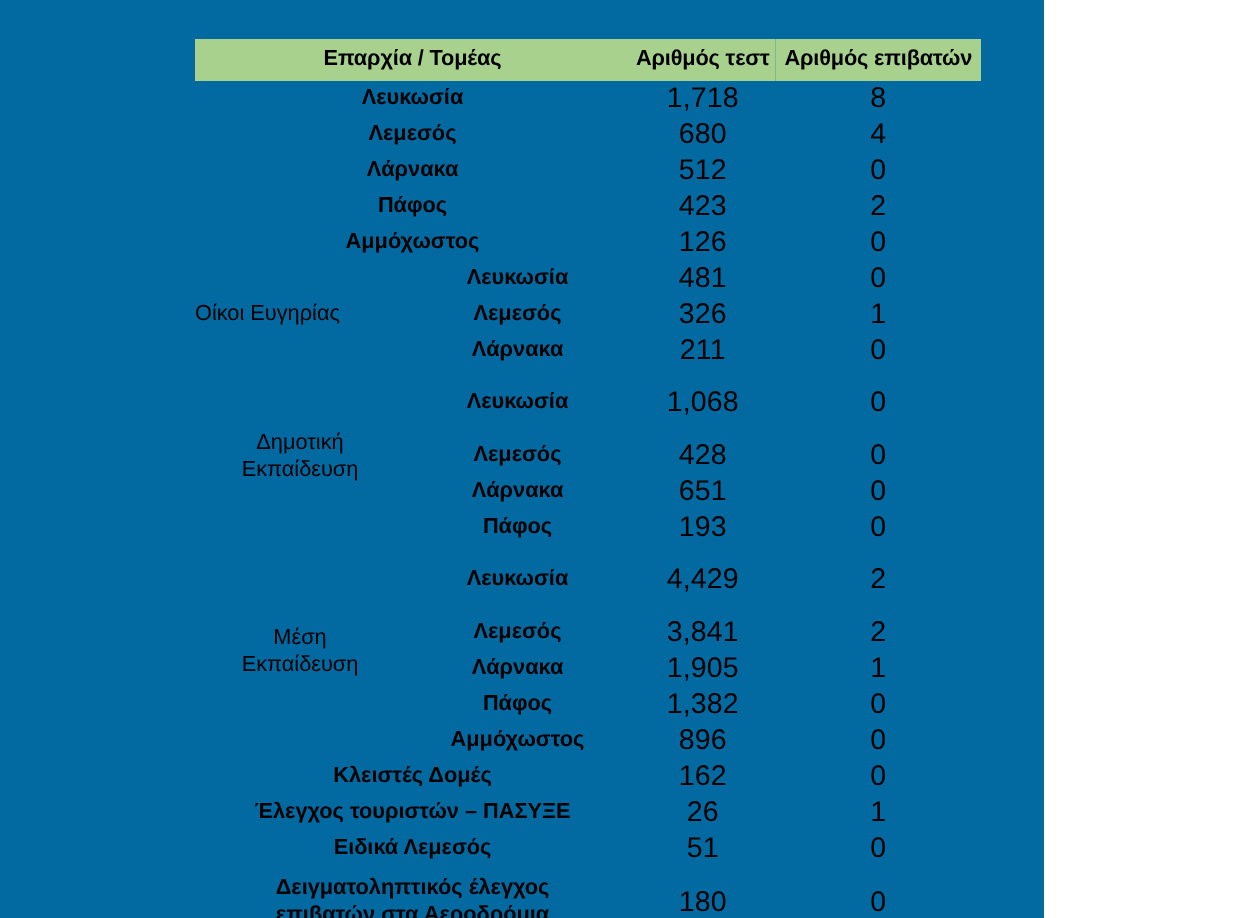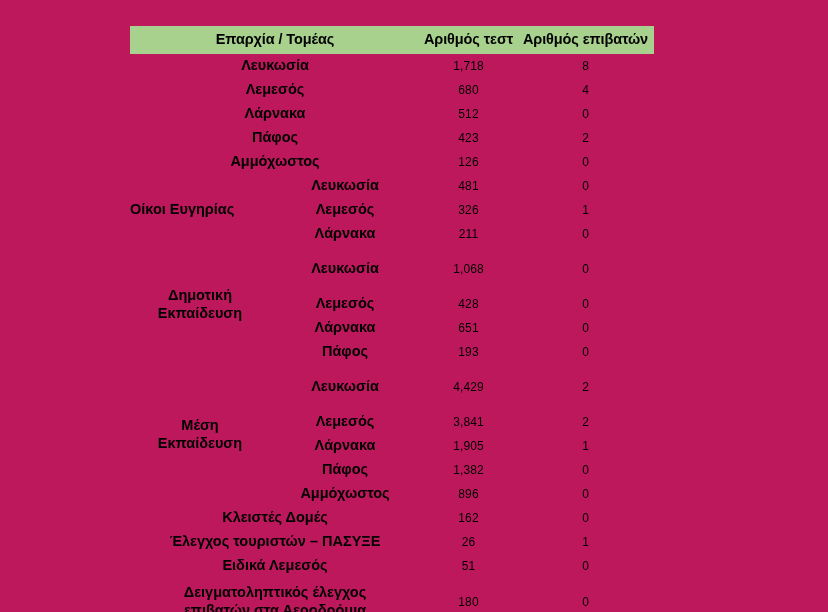--- a/index.html
+++ b/index.html
@@ -10,23 +10,23 @@
   body {
     width: 828px;
     height: 612px;
     background: #ffffff;
     font-family: "Liberation Sans", "DejaVu Sans", sans-serif;
     overflow: hidden;
   }
 
   #page {
     position: relative;
-    width: 828px;
+    width: 696px;
     height: 612px;
-    background: #be185d;
+    background: #0369a1;
   }
 
   #table-wrap {
     position: absolute;
     left: 130px;
     top: 26px;
     width: 524px;
   }
 
   table.data-table {
@@ -71,35 +71,35 @@
   }
 
   td.label-merged {
     font-weight: bold;
     text-align: center;
     line-height: 1.2;
     padding: 1px 2px;
   }
 
   td.group-label {
-    font-weight: bold;
+    font-weight: normal;
     text-align: center;
     line-height: 1.22;
     padding: 1px 4px;
   }
 
   td.group-label.align-left {
     text-align: left;
     padding-left: 0px;
   }
 
   td.num {
     text-align: center;
     font-weight: normal;
-    font-size: 12px;
+    font-size: 19px;
     letter-spacing: 0.1px;
   }
 
   tbody tr.r-std td { height: 22px; }
   tbody tr.r-tall td { height: 44px; }
   tbody tr.r-xtall td { height: 46px; }
 
   .nowrap { white-space: nowrap; }
   .line { display: block; }
 </style>

